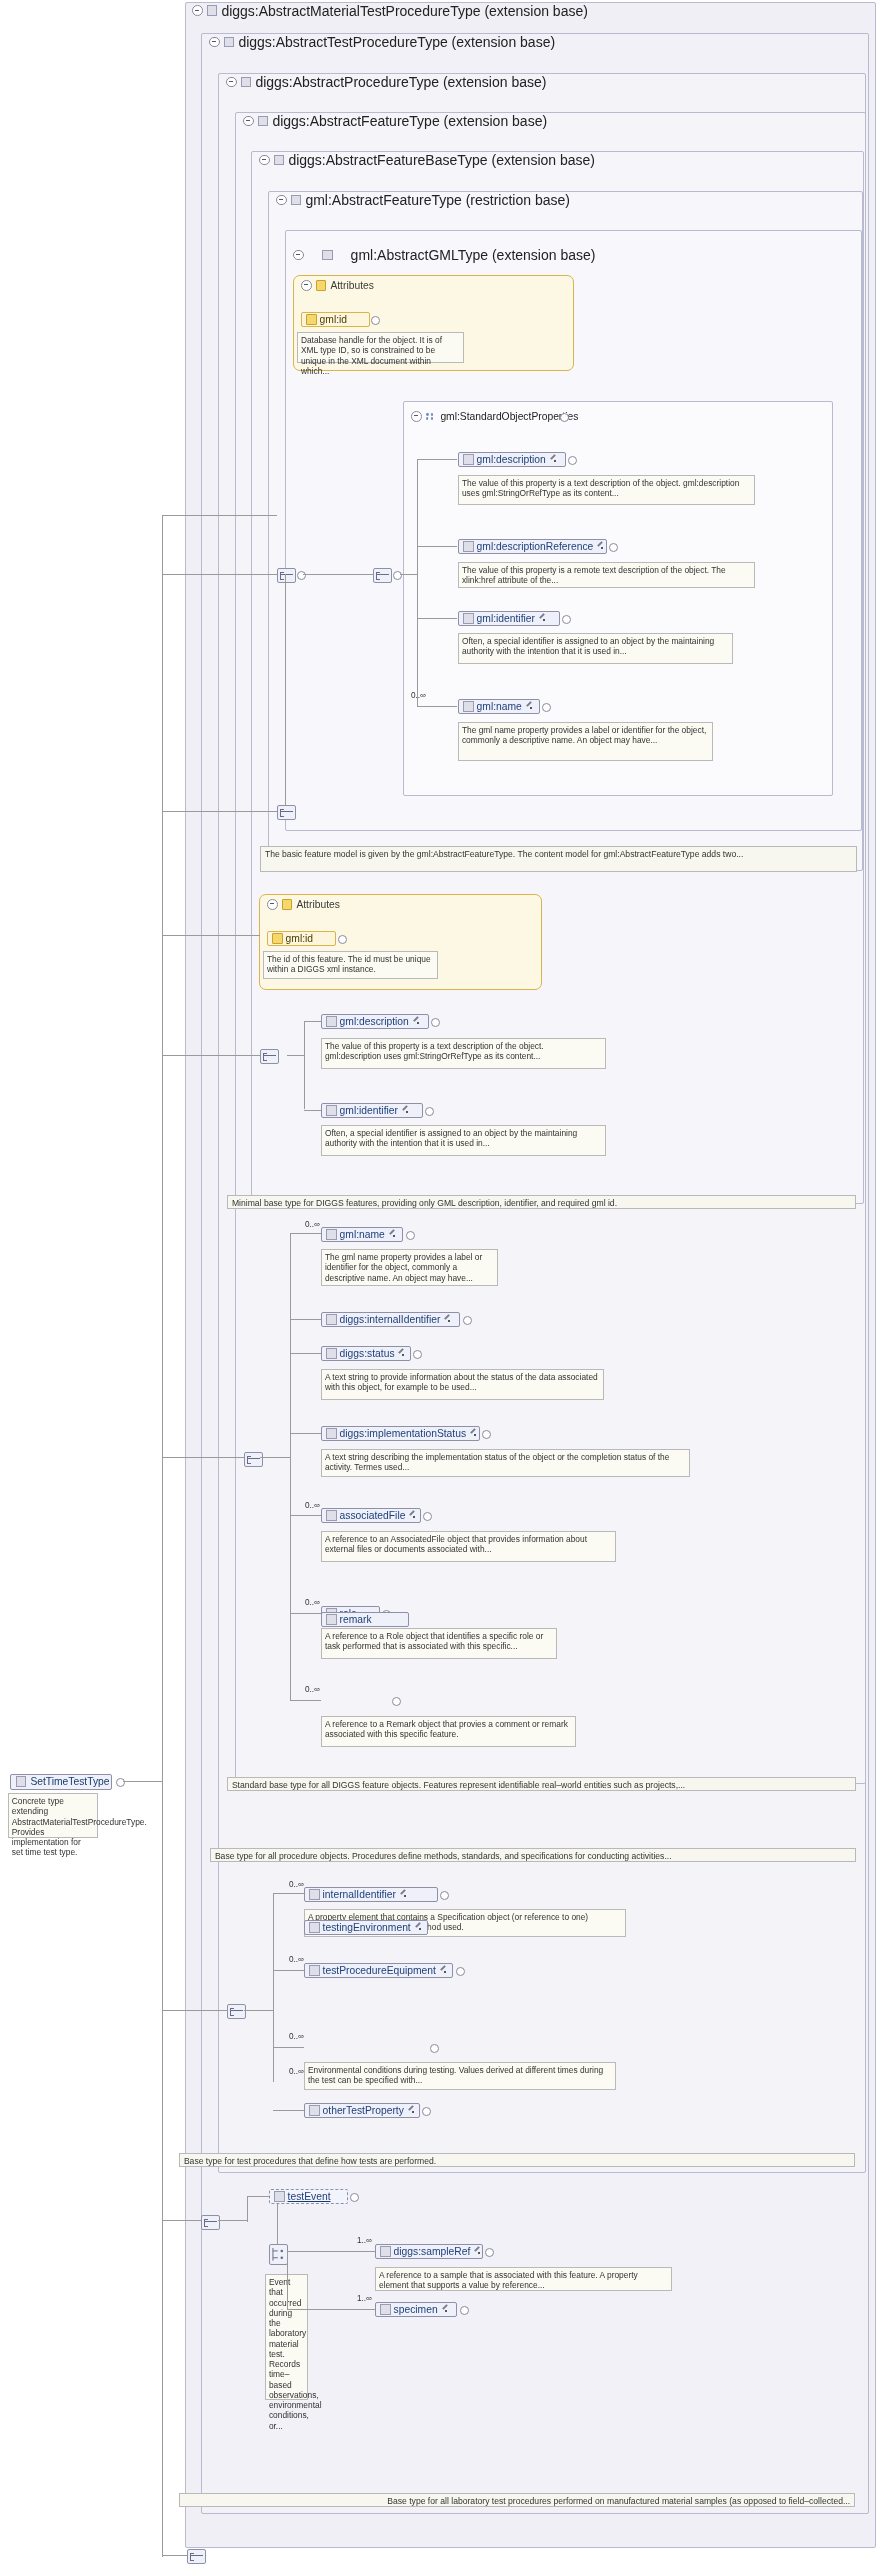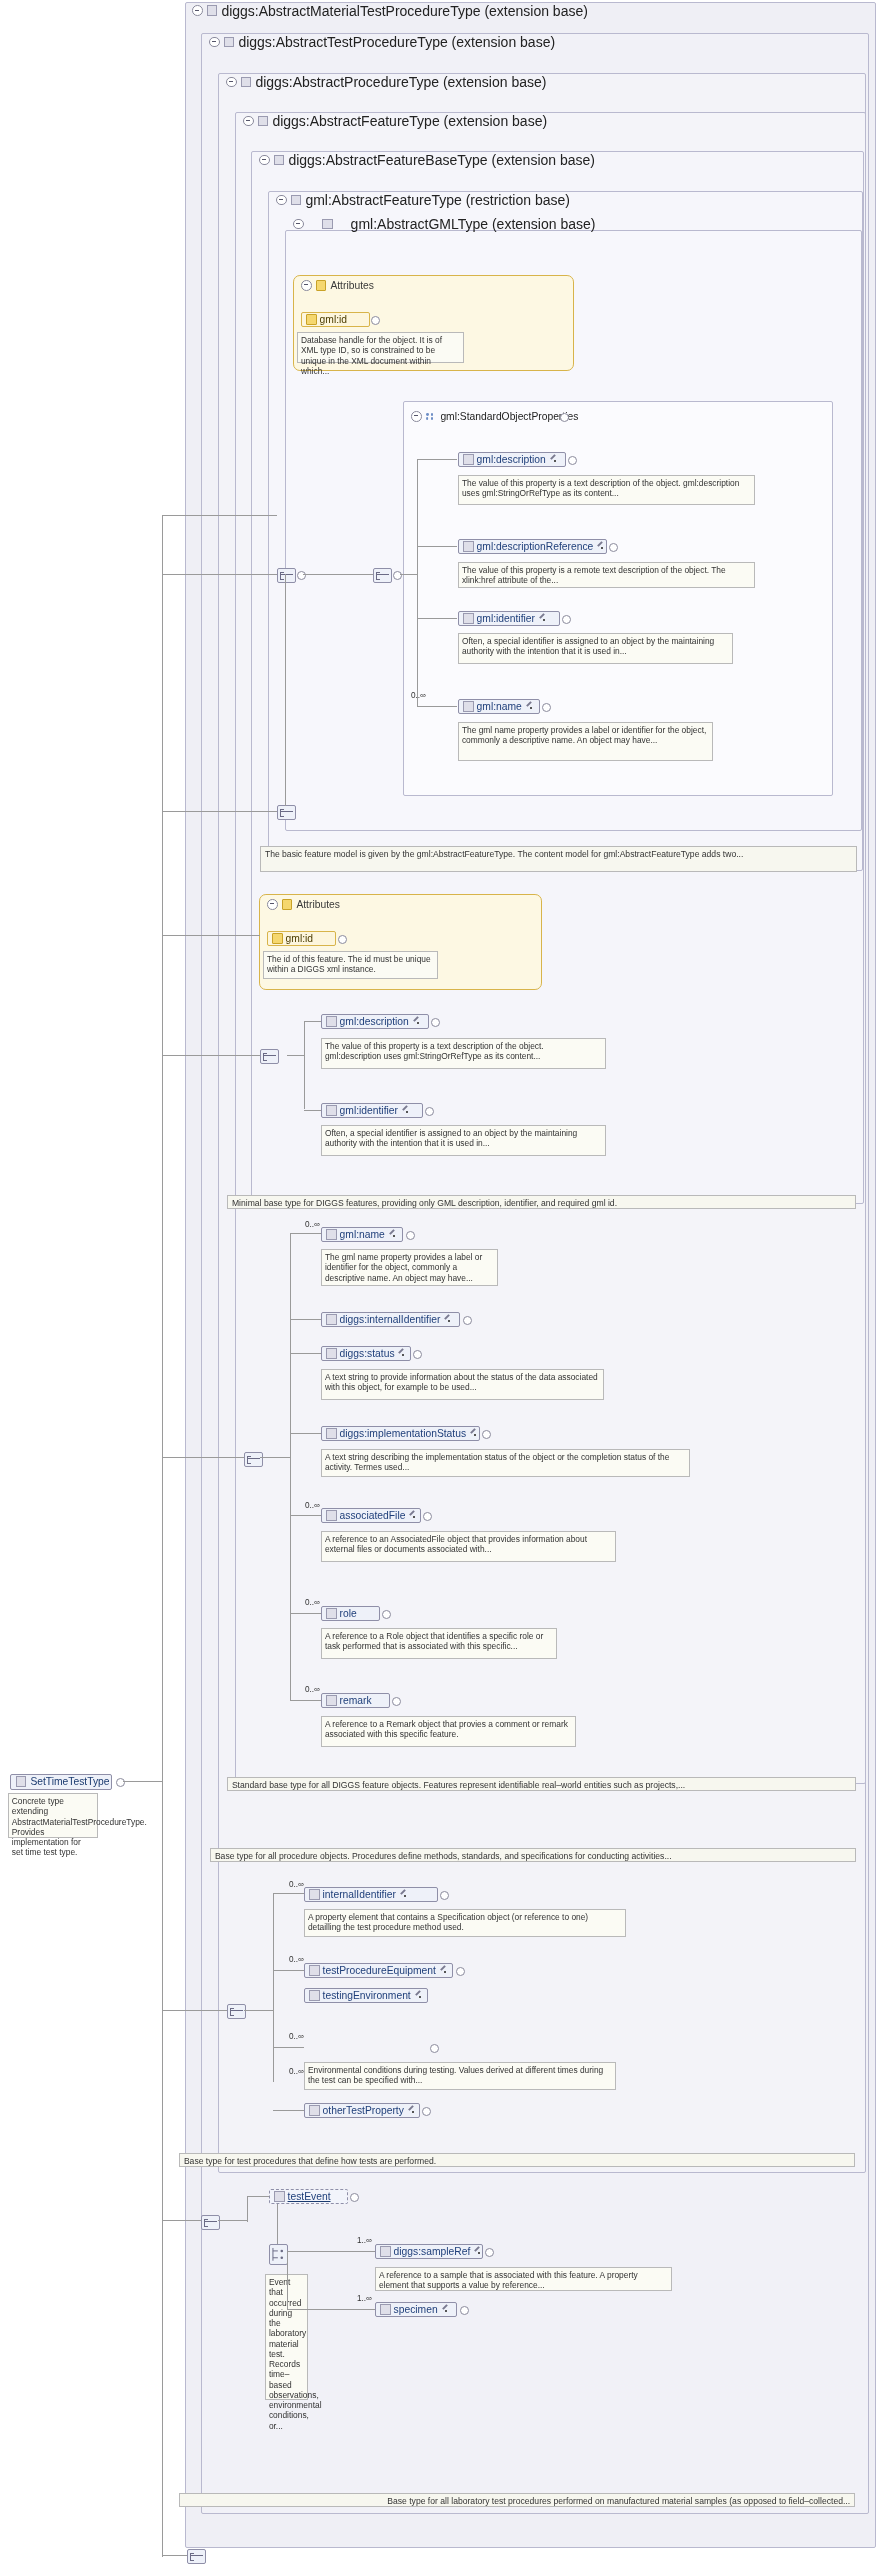--- a/index.html
+++ b/index.html
@@ -109,21 +109,21 @@
   <div class="boxhdr" style="left:259px;top:152px;">
     <span class="tog"></span>
     <span class="gsq"></span>
     <span class="lbl">diggs:AbstractFeatureBaseType (extension base)</span>
   </div>
   <div class="boxhdr" style="left:276px;top:192px;">
     <span class="tog"></span>
     <span class="gsq"></span>
     <span class="lbl">gml:AbstractFeatureType (restriction base)</span>
   </div>
-  <div class="boxhdr" style="left:293px;top:216px;gap:18px;">
+  <div class="boxhdr" style="left:293px;top:247px;gap:18px;">
     <span class="tog"></span>
     <span class="gsq"></span>
     <span class="lbl">gml:AbstractGMLType (extension base)</span>
   </div>
 
   <div class="attrbox" style="left:293px;top:275px;width:279px;height:94px;"></div>
   <div class="attrhdr" style="left:301px;top:280px;">
     <span class="tog"></span>
     <span class="gatt"></span>
     <span>Attributes</span>
@@ -313,21 +313,21 @@
     <span class="gsq"></span>
     <span class="nm">role</span>
   </div>
   <span class="cdot" style="left:382px;top:1610px;"></span>
   <div class="ln lnh" style="left:290px;top:1613px;width:31px;"></div>
   <div class="note" style="left:321px;top:1628px;width:236px;height:31px;">
     <span>A reference to a Role object that identifies a specific role or task performed that is associated with this specific...</span>
   </div>
 
   <div class="occ" style="left:305px;top:1685px;">0..∞</div>
-  <div class="node" style="left:321px;top:1693px;width:69px;text-align:center;">
+  <div class="node" style="left:321px;top:1612px;width:88px;text-align:center;">
     <span class="gsq"></span>
     <span class="nm">remark</span>
   </div>
   <span class="cdot" style="left:392px;top:1697px;"></span>
   <div class="ln lnh" style="left:290px;top:1700px;width:31px;"></div>
   <div class="note" style="left:321px;top:1716px;width:255px;height:31px;">
     <span>A reference to a Remark object that provies a comment or remark associated with this specific feature.</span>
   </div>
 
   <div class="caption" style="left:227px;top:1777px;width:629px;height:13.7px;">
@@ -357,21 +357,21 @@
   <div class="occ" style="left:289px;top:1955px;">0..∞</div>
   <div class="node" style="left:304px;top:1963px;width:149px;">
     <span class="gsq"></span>
     <span class="nm">testProcedureEquipment</span>
     <span class="pencil"></span>
   </div>
   <span class="cdot" style="left:456px;top:1967px;"></span>
   <div class="ln lnh" style="left:273px;top:1970px;width:31px;"></div>
 
   <div class="occ" style="left:289px;top:2032px;">0..∞</div>
-  <div class="node" style="left:304px;top:1988px;width:124px;">
+  <div class="node" style="left:304px;top:1920px;width:124px;">
     <span class="gsq"></span>
     <span class="nm">testingEnvironment</span>
     <span class="pencil"></span>
   </div>
   <span class="cdot" style="left:430px;top:2044px;"></span>
   <div class="ln lnh" style="left:273px;top:2047px;width:31px;"></div>
   <div class="note" style="left:304px;top:2062px;width:312px;height:27.5px;">
     <span>Environmental conditions during testing. Values derived at different times during the test can be specified with...</span>
   </div>
 

